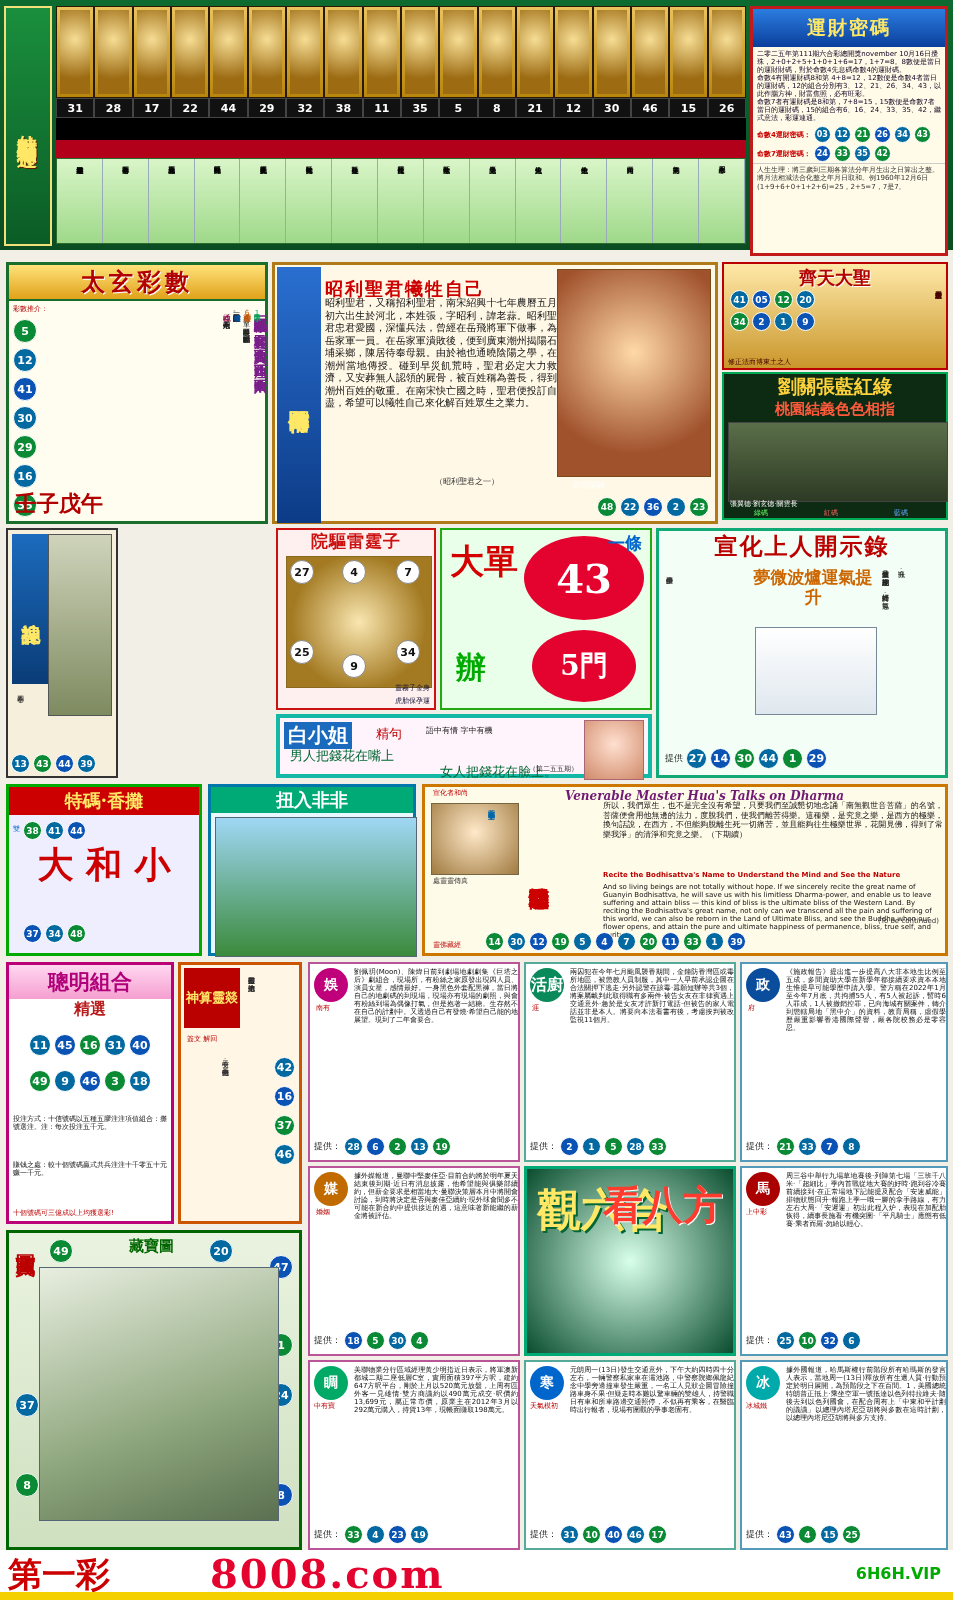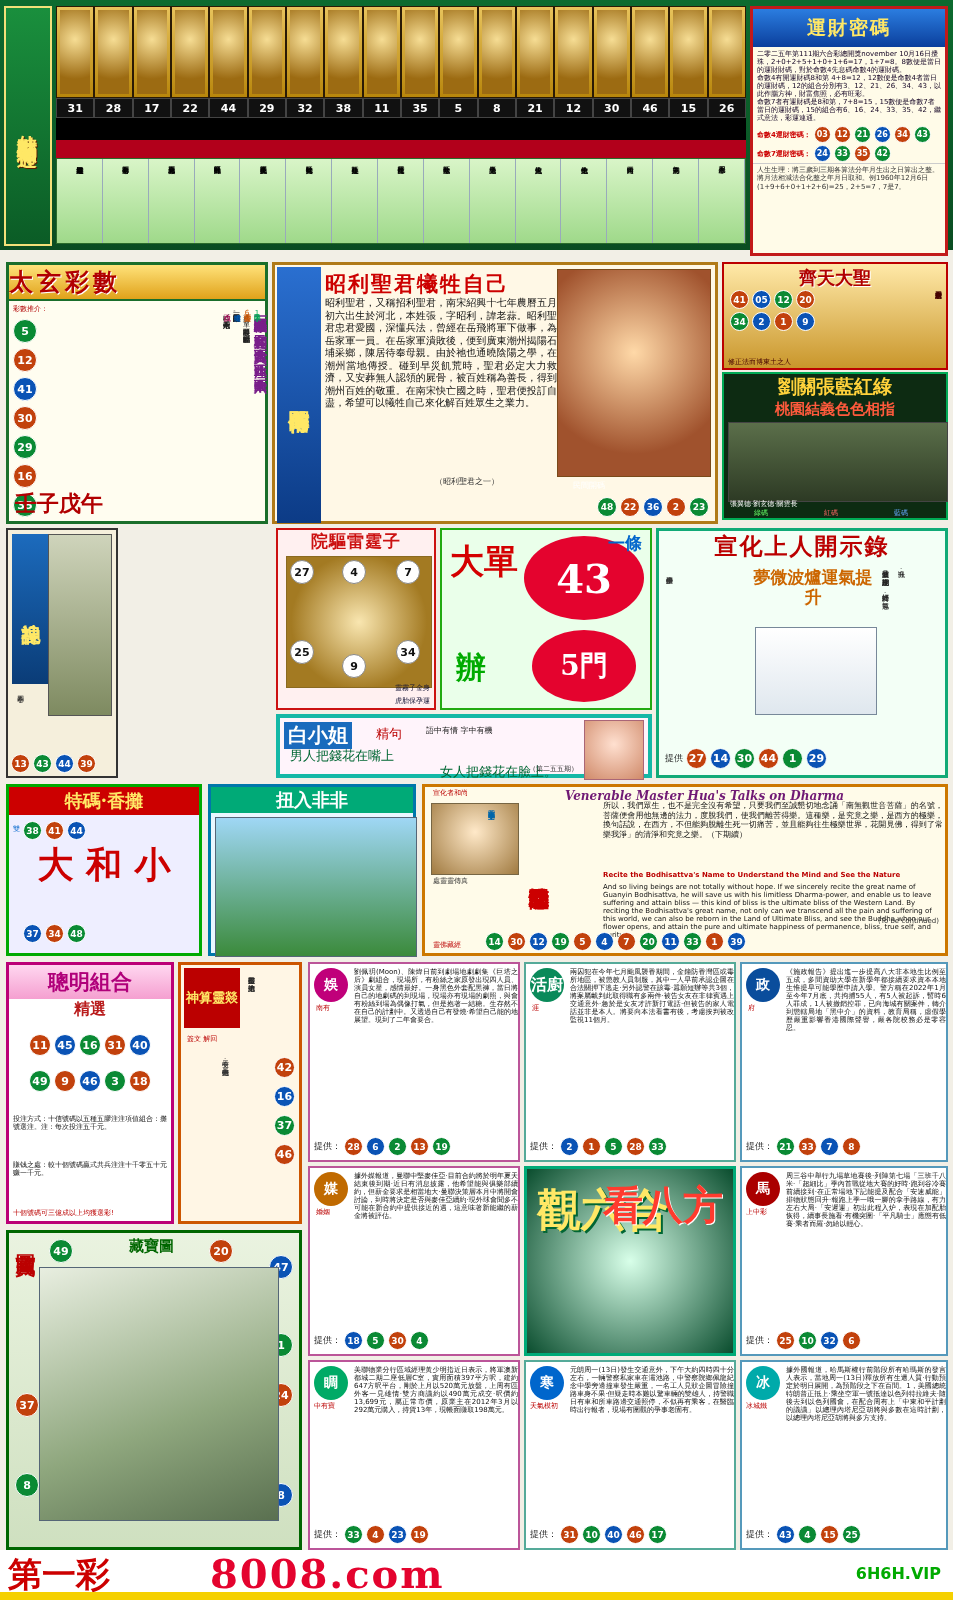--- a/index.html
+++ b/index.html
@@ -1,20 +1,20 @@
 <!DOCTYPE html>
 <html><head>
 <meta charset="utf-8">
 <style>
   html,body{margin:0;padding:0;background:#fff;}
   body{width:953px;font-family:"DejaVu Sans","Liberation Sans",sans-serif;}
   .page{position:relative;width:953px;height:1600px;overflow:hidden;background:#f2efe6;}
   .abs{position:absolute;box-sizing:border-box;}
   .ball{display:inline-flex;align-items:center;justify-content:center;border-radius:50%;font-weight:bold;color:#fff;font-size:11px;width:22px;height:22px;border:1px solid #fff;}
-  .ball.red{background:#c2410c;}
+  .ball.red{background:#0369a1;}
   .ball.blue{background:#0a53b5;}
   .ball.green{background:#0a8a34;}
   .ball.white{background:#fff;color:#111;border:1px solid #888;}
   .vtext{writing-mode:vertical-rl;text-orientation:upright;}
   .t{font-size:10px;line-height:1.25;}
   .hdr-strip{display:flex;height:100%;}
   .god-card{flex:1;border:1px solid #2a1a05;background:linear-gradient(180deg,#e8c35c,#b8860b);position:relative;overflow:hidden;}
   .god-card .inner{position:absolute;inset:3px;background:radial-gradient(circle at 50% 35%,#f6dd94,#9c6b12 70%);}
   .numrow{display:flex;height:20px;}
   .numrow div{flex:1;display:flex;align-items:center;justify-content:center;font-size:11px;font-weight:bold;background:#111;color:#fff;border:1px solid #444;}
@@ -219,21 +219,21 @@
     <div class="title-cn" style="font-size:19px;color:#ffd23b;text-align:center;">劉關張藍紅綠</div>
     <div class="title-cn" style="font-size:15px;color:#ff5a3c;text-align:center;">桃園結義色色相指</div>
     <div style="position:absolute;left:4px;top:48px;width:218px;height:78px;background:linear-gradient(180deg,#5b6f4a,#2d3a24);border:1px solid #444;"></div>
     <div class="xtiny" style="position:absolute;left:6px;bottom:10px;color:#fff;">張翼德·劉玄德·關雲長</div>
     <div class="xtiny" style="position:absolute;left:30px;bottom:1px;color:#6f6;">綠碼</div>
     <div class="xtiny" style="position:absolute;left:100px;bottom:1px;color:#f66;">紅碼</div>
     <div class="xtiny" style="position:absolute;left:170px;bottom:1px;color:#6af;">藍碼</div>
   </div>
 
   <div class="abs panel" style="left:6px;top:262px;width:262px;height:262px;border:3px solid #1a6e2b;background:#fffdf0;">
-    <div style="height:34px;background:linear-gradient(180deg,#ffe27a,#e0a21a);display:flex;align-items:center;justify-content:flex-start;border-bottom:2px solid #1a6e2b;">
+    <div style="height:34px;background:linear-gradient(180deg,#ffe27a,#e0a21a);display:flex;align-items:center;justify-content:center;border-bottom:2px solid #1a6e2b;">
       <span class="title-cn" style="font-size:24px;color:#b10000;letter-spacing:4px;text-shadow:1px 1px 0 #fff;">太玄彩數</span>
     </div>
     <div class="xtiny" style="position:absolute;left:4px;top:40px;color:#b10000;">彩數推介：</div>
     <div style="position:absolute;left:4px;top:54px;display:flex;flex-direction:column;gap:5px;">
       <span class="ball green">5</span>
       <span class="ball red">12</span>
       <span class="ball blue">41</span>
       <span class="ball red">30</span>
       <span class="ball green">29</span>
       <span class="ball red">16</span>
@@ -251,21 +251,21 @@
       <span class="vtext xtiny" style="color:#05a;">南専寅申了</span>
       <span class="vtext xtiny" style="color:#a05;">戊酉</span>
     </div>
     <div class="title-cn" style="position:absolute;left:6px;bottom:2px;font-size:22px;color:#b10000;">壬子戊午</div>
   </div>
 
   <div class="abs panel" style="left:272px;top:262px;width:446px;height:262px;border:3px solid #b07a18;background:#fff8e6;">
     <div style="position:absolute;left:2px;top:2px;width:44px;height:256px;background:linear-gradient(180deg,#2a6fd0,#0c3b86);display:flex;align-items:center;justify-content:center;">
       <span class="vtext title-cn" style="color:#ffe866;font-size:21px;">民間信仰傳奇</span>
     </div>
-    <div class="title-cn" style="position:absolute;left:50px;top:5px;font-size:21px;color:#c00;letter-spacing:2px;">昭利聖君犧牲自己</div>
+    <div class="title-cn" style="position:absolute;left:50px;top:12px;font-size:18px;color:#c00;letter-spacing:2px;">昭利聖君犧牲自己</div>
     <div class="t" style="position:absolute;left:50px;top:32px;width:232px;height:200px;color:#111;text-align:justify;">昭利聖君，又稱招利聖君，南宋紹興十七年農曆五月初六出生於河北，本姓張，字昭利，諱老蒜。昭利聖君忠君愛國，深懂兵法，曾經在岳飛將軍下做事，為岳家軍一員。在岳家軍潰敗後，便到廣東潮州揭陽石埔采鄉，陳居待奉母親。由於祂也通曉陰陽之學，在潮州當地傳授。碰到早災飢荒時，聖君必定大力救濟，又安葬無人認領的屍骨，被百姓稱為善長，得到潮州百姓的敬重。在南宋快亡國之時，聖君便投訂自盡，希望可以犧牲自己來化解百姓眾生之業力。</div>
     <div class="tiny" style="position:absolute;left:160px;bottom:34px;color:#333;">（昭利聖君之一）</div>
     <div style="position:absolute;right:4px;top:4px;width:152px;height:206px;background:radial-gradient(circle at 50% 40%,#ffd9a8,#a0522d 70%);border:1px solid #7a4a1a;"></div>
     <div class="tiny" style="position:absolute;right:110px;bottom:30px;color:#fff;">民間開碼</div>
     <div class="ballrow" style="position:absolute;right:6px;bottom:4px;">
       <span class="ball green" style="width:18px;height:18px;font-size:9px;">48</span>
       <span class="ball red" style="width:18px;height:18px;font-size:9px;">22</span>
       <span class="ball blue" style="width:18px;height:18px;font-size:9px;">36</span>
       <span class="ball red" style="width:18px;height:18px;font-size:9px;">2</span>
       <span class="ball green" style="width:18px;height:18px;font-size:9px;">23</span>

